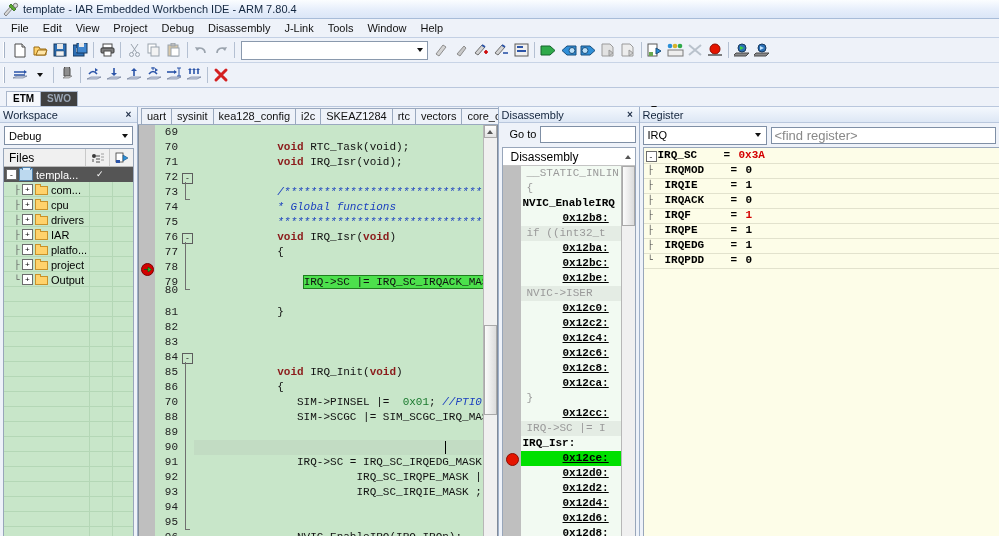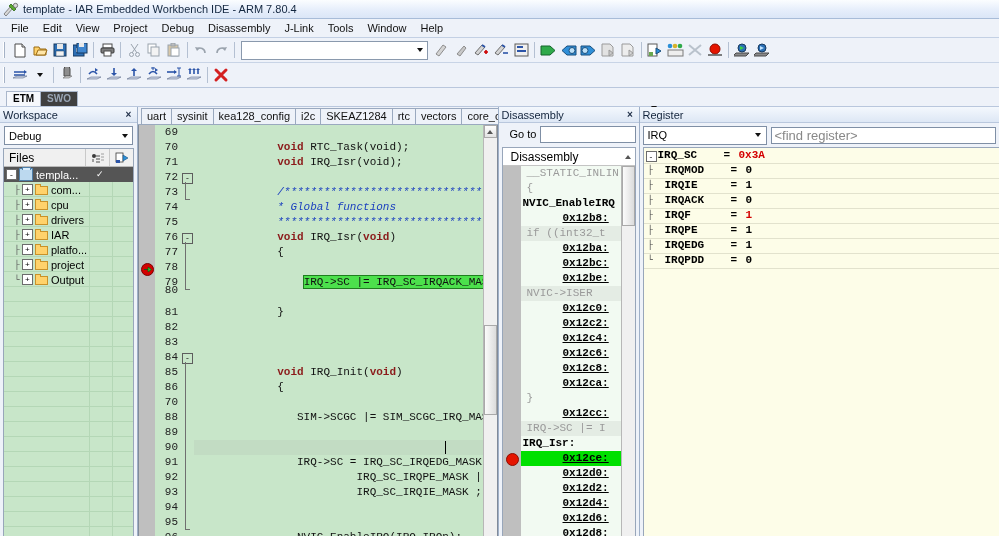--- a/index.html
+++ b/index.html
@@ -647,20 +647,23 @@
           </div>
           <div class="cl" style="top:165px">
             <span class="pl">}</span>
           </div>
           <div class="cl" style="top:225px">
             <span class="kw">void</span><span class="pl"> IRQ_Init(</span><span class="kw">void</span><span class="pl">)</span>
           </div>
           <div class="cl" style="top:240px">
             <span class="pl">{</span>
           </div>
+          <div class="cl" style="top:255px">
+            <span class="pl">   SIM-&gt;PINSEL |=  </span><span class="nm">0x01</span><span class="pl">; </span><span class="cm">//PTI0</span>
+          </div>
           <div class="cl" style="top:270px">
             <span class="pl">   SIM-&gt;SCGC |= SIM_SCGC_IRQ_MASK;</span>
           </div>
           <div class="cl" style="top:315px">
             <span class="pl">   IRQ-&gt;SC = IRQ_SC_IRQEDG_MASK |</span>
           </div>
           <div class="caretbar" style="left:251px;top:316px;height:13px;"></div>
           <div class="cl" style="top:345px">
             <span class="pl">            IRQ_SC_IRQIE_MASK ;</span>
           </div>

